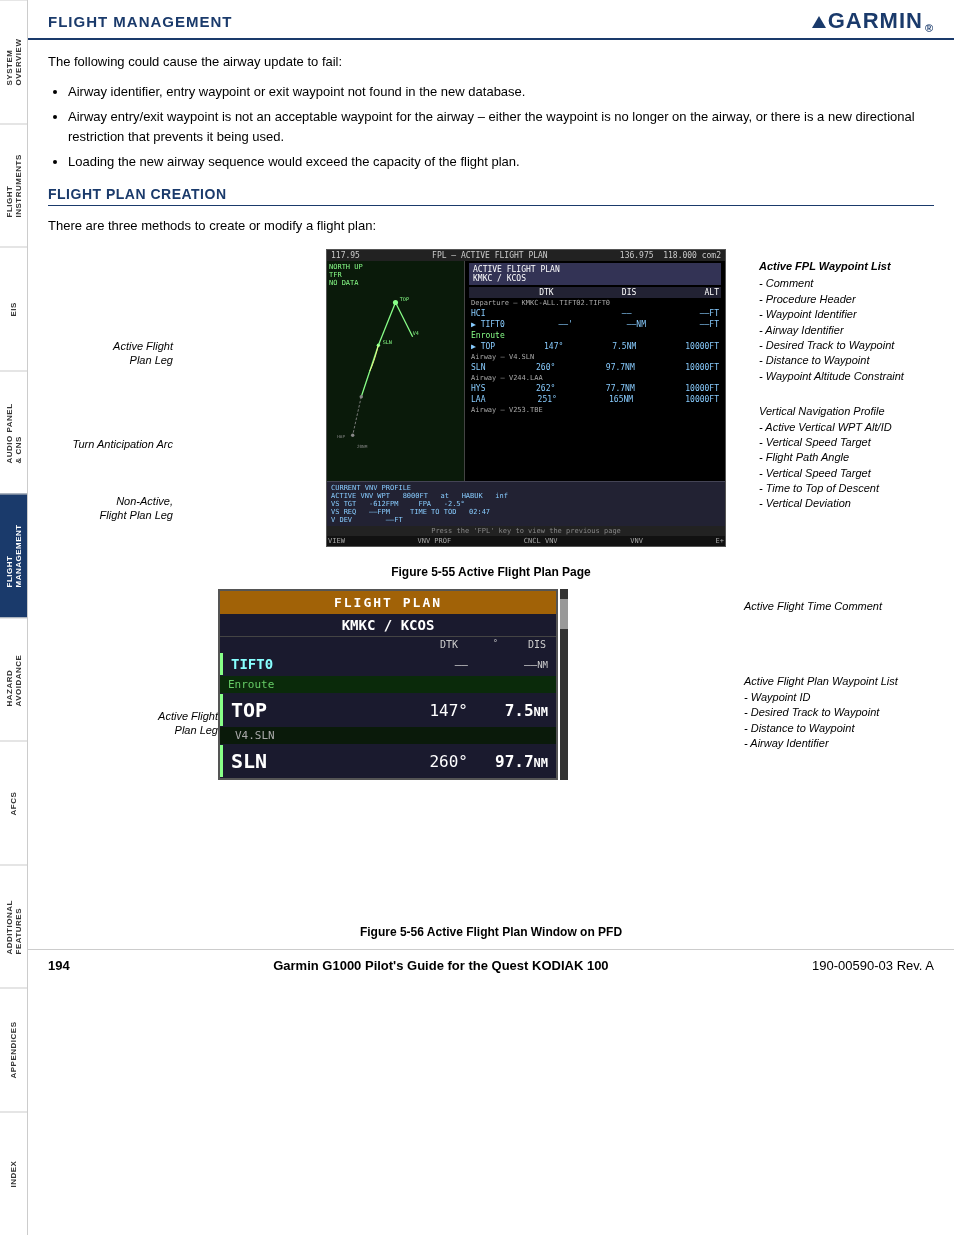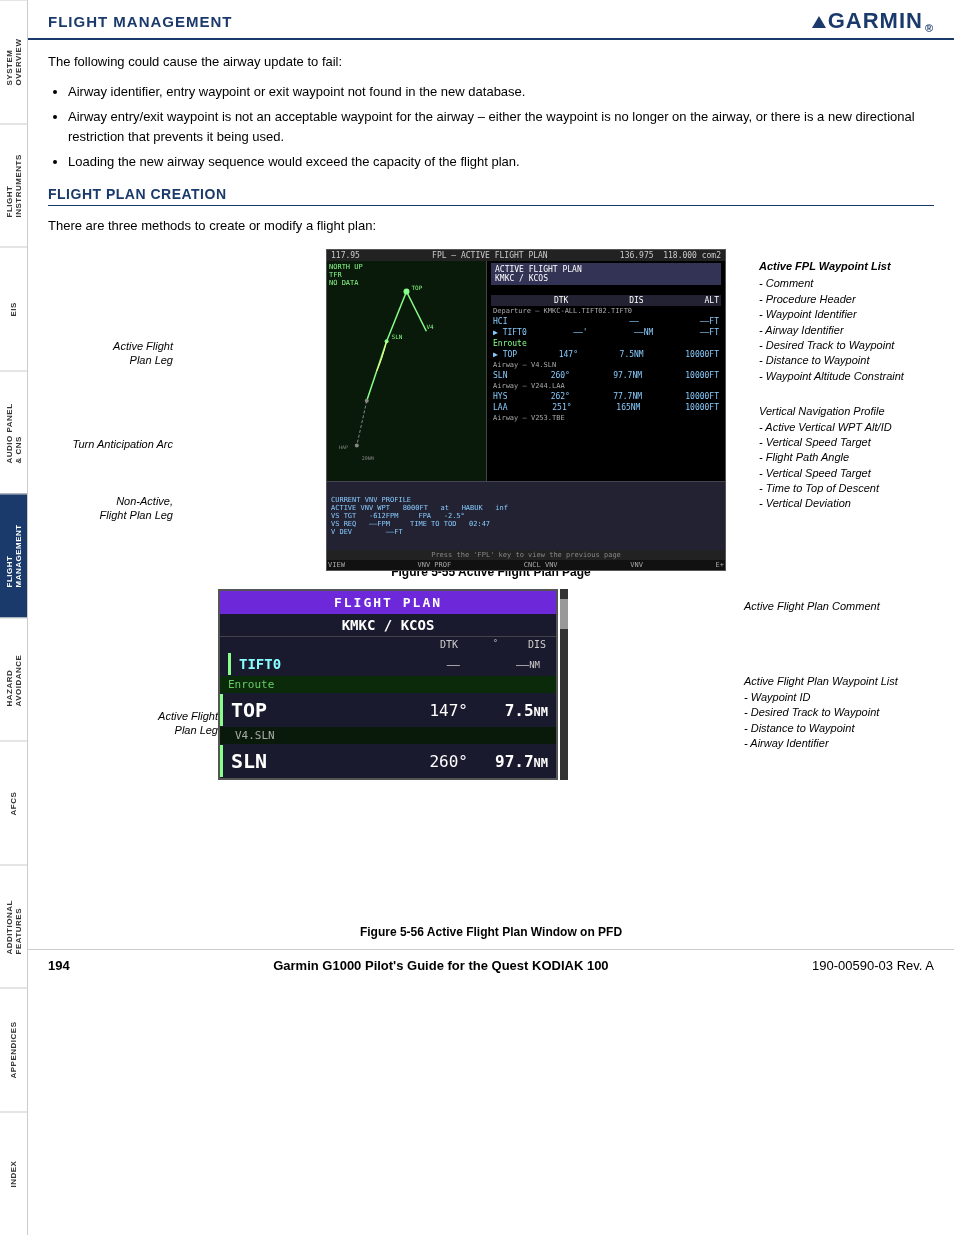--- a/index.html
+++ b/index.html
@@ -147,41 +147,41 @@
       display: flex;
       justify-content: space-between;
       padding: 1px 4px;
       font-size: 8px;
     }
     .fpl-content {
       display: flex;
       height: 220px;
     }
     .fpl-map {
-      width: 160px;
+      width: 138px;
       background: #0a1a0a;
       border-right: 1px solid #444;
       position: relative;
       overflow: hidden;
     }
     .fpl-map-label {
       color: #8f8;
       font-size: 7px;
       padding: 2px;
     }
     .fpl-right {
       flex: 1;
       padding: 2px 4px;
     }
     .fpl-plan-header {
       background: #335;
       color: #fff;
       padding: 2px 4px;
       font-size: 8px;
-      margin-bottom: 10px;
+      margin-bottom: 2px;
     }
     .fpl-row {
       display: flex;
       justify-content: space-between;
       padding: 1px 2px;
       font-size: 8px;
       color: #8cf;
     }
     .fpl-row.header-row {
       color: #fff;
@@ -194,21 +194,21 @@
     .fpl-row.enroute {
       color: #8f8;
     }
     .fpl-row.airway {
       color: #aaa;
       font-size: 7px;
     }
     .fpl-vnav {
       background: #223;
       border-top: 1px solid #445;
-      padding: 14px 4px;
+      padding: 2px 4px;
       font-size: 7px;
       color: #8cf;
     }
     .fpl-bottom-bar {
       background: #222;
       color: #888;
       text-align: center;
       padding: 1px;
       font-size: 7px;
     }
@@ -234,21 +234,21 @@
     .pfd-window {
       width: 340px;
       margin: 0 auto;
       border: 2px solid #555;
       background: #1a1a2e;
       color: #fff;
       font-family: monospace;
       font-size: 11px;
     }
     .pfd-title {
-      background: #6d28d9;
+      background: #a16207;
       text-align: center;
       padding: 4px;
       font-size: 13px;
       font-weight: bold;
       letter-spacing: 2px;
       color: #fff;
     }
     .pfd-route {
       text-align: center;
       padding: 3px;
@@ -488,21 +488,21 @@
           <div class="pfd-window">
             <div class="pfd-title">FLIGHT PLAN</div>
             <div class="pfd-route">KMKC / KCOS</div>
             <div class="pfd-col-headers">
               <span style="flex:1;"></span>
               <span style="margin-right:5px;">DTK</span>
                 <span style="font-size:8px;">°</span>
               <span>DIS</span>
             </div>
 
-            <div style="display:flex; align-items:center; padding: 3px 8px; border-left: 3px solid #8f8; margin:1px 8px; background:#1a1a2e;">
+            <div style="display:flex; align-items:center; padding: 3px 8px; border-left: 3px solid #8f8; margin:1px 0; background:#1a1a2e;">
               <span style="flex:1; color:#8ff; font-size:14px; font-weight:bold;">TIFT0</span>
               <span style="width:60px; text-align:right; color:#ccc;">——</span>
               <span style="width:80px; text-align:right; color:#ccc;">——<span style="font-size:9px;">NM</span></span>
             </div>
 
             <div style="display:flex; align-items:center; padding: 2px 8px; background:#0a2a0a;">
               <span style="flex:1; color:#6c6; font-size:11px;">Enroute</span>
             </div>
 
             <div style="display:flex; align-items:center; padding: 4px 8px; border-left: 3px solid #8f8; margin:1px 0; background:#1a1a2e;">
@@ -522,21 +522,21 @@
             </div>
           </div>
 
           <div style="position:absolute; right:-10px; top:0; width:8px; height:100%; background:#333;">
             <div style="width:8px; height:30px; background:#999; margin-top:10px;"></div>
           </div>
         </div>
       </div>
 
       <div style="position:absolute; right:0; top:10px; width:190px; font-size:11px; font-style:italic; line-height:1.4;">
-        <div style="font-style:italic; margin-bottom:60px;">Active Flight Plan Comment</div>
+        <div style="font-style:italic; margin-bottom:60px;">Active Flight Time Comment</div>
         <div>
           <div style="font-style:italic;">Active Flight Plan Waypoint List</div>
           <div style="font-style:italic;">- Waypoint ID</div>
           <div style="font-style:italic;">- Desired Track to Waypoint</div>
           <div style="font-style:italic;">- Distance to Waypoint</div>
           <div style="font-style:italic;">- Airway Identifier</div>
         </div>
       </div>
     </div>
 

